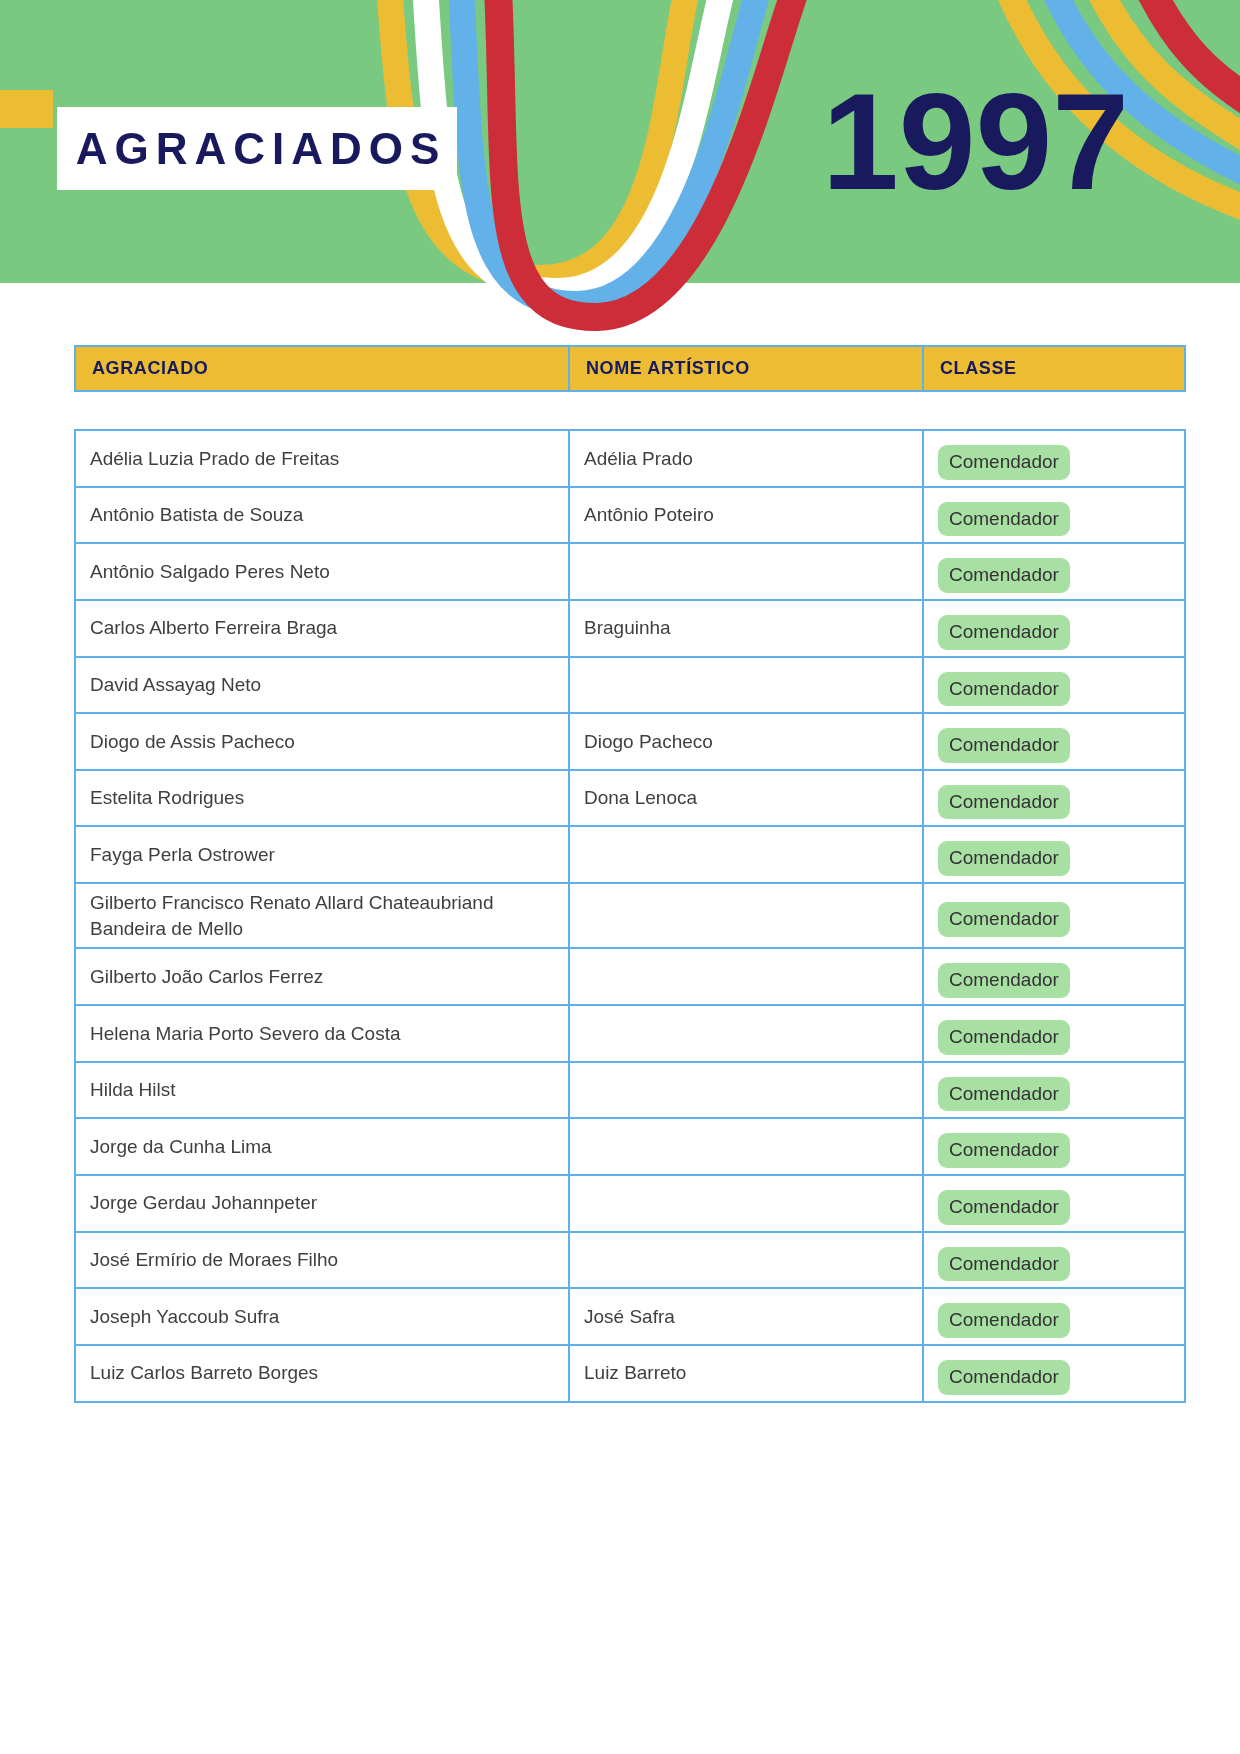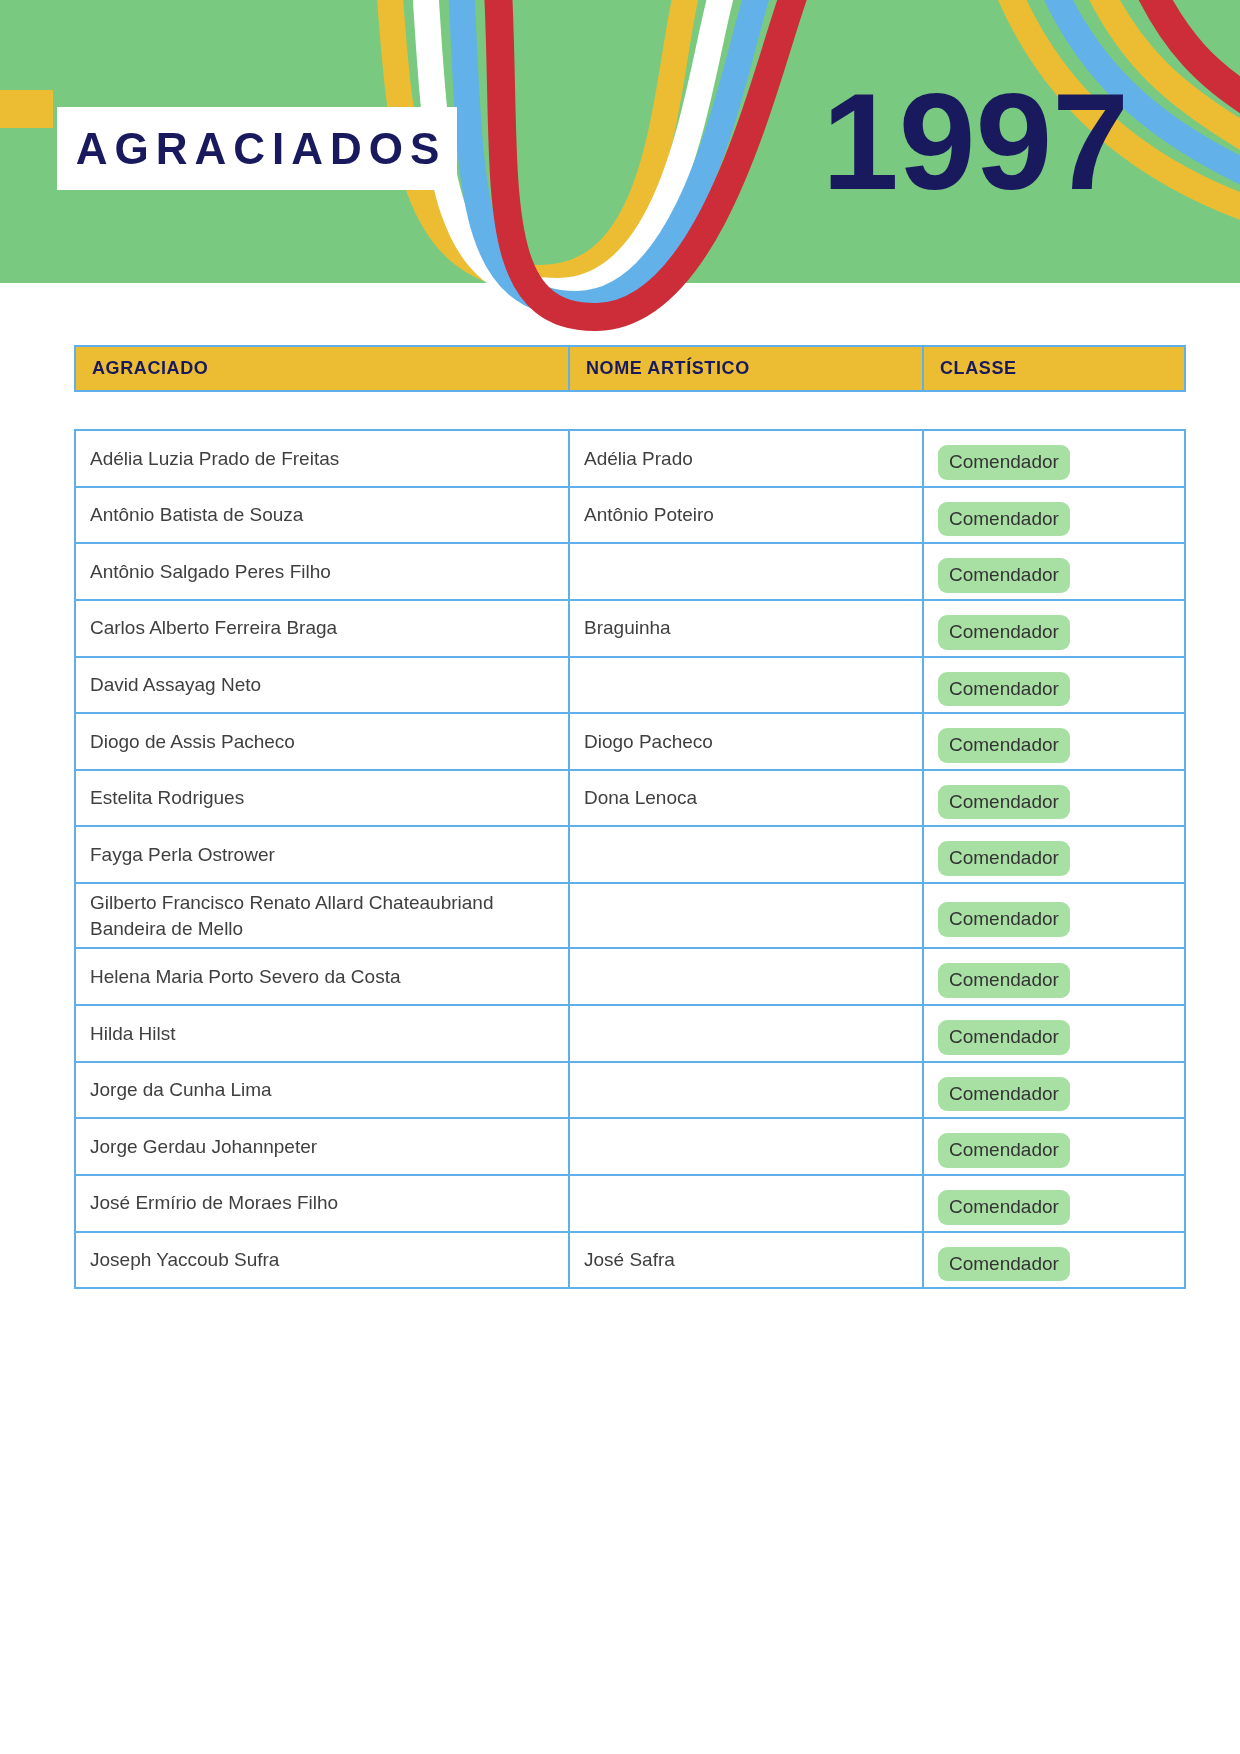--- a/index.html
+++ b/index.html
@@ -128,21 +128,21 @@
 
     <tr>
       <td>Antônio Batista de Souza</td>
       <td>Antônio Poteiro</td>
       <td>
         <span class="badge">Comendador</span>
       </td>
     </tr>
 
     <tr>
-      <td>Antônio Salgado Peres Filho</td>
+      <td>Antônio Salgado Peres Neto</td>
       <td></td>
       <td>
         <span class="badge">Comendador</span>
       </td>
     </tr>
 
     <tr>
       <td>Carlos Alberto Ferreira Braga</td>
       <td>Braguinha</td>
       <td>
@@ -183,20 +183,27 @@
     </tr>
 
     <tr>
       <td>Gilberto Francisco Renato Allard Chateaubriand Bandeira de Mello</td>
       <td></td>
       <td>
         <span class="badge">Comendador</span>
       </td>
     </tr>
 
+    <tr>
+      <td>Gilberto João Carlos Ferrez</td>
+      <td></td>
+      <td>
+        <span class="badge">Comendador</span>
+      </td>
+    </tr>
 
     <tr>
       <td>Helena Maria Porto Severo da Costa</td>
       <td></td>
       <td>
         <span class="badge">Comendador</span>
       </td>
     </tr>
 
     <tr>
@@ -233,16 +240,23 @@
 
     <tr>
       <td>Joseph Yaccoub Sufra</td>
       <td>José Safra</td>
       <td>
         <span class="badge">Comendador</span>
       </td>
     </tr>
 
 
+    <tr>
+      <td>Luiz Carlos Barreto Borges</td>
+      <td>Luiz Barreto</td>
+      <td>
+        <span class="badge">Comendador</span>
+      </td>
+    </tr>
   </tbody>
   </table>
 
 </div>
 
 </body></html>

